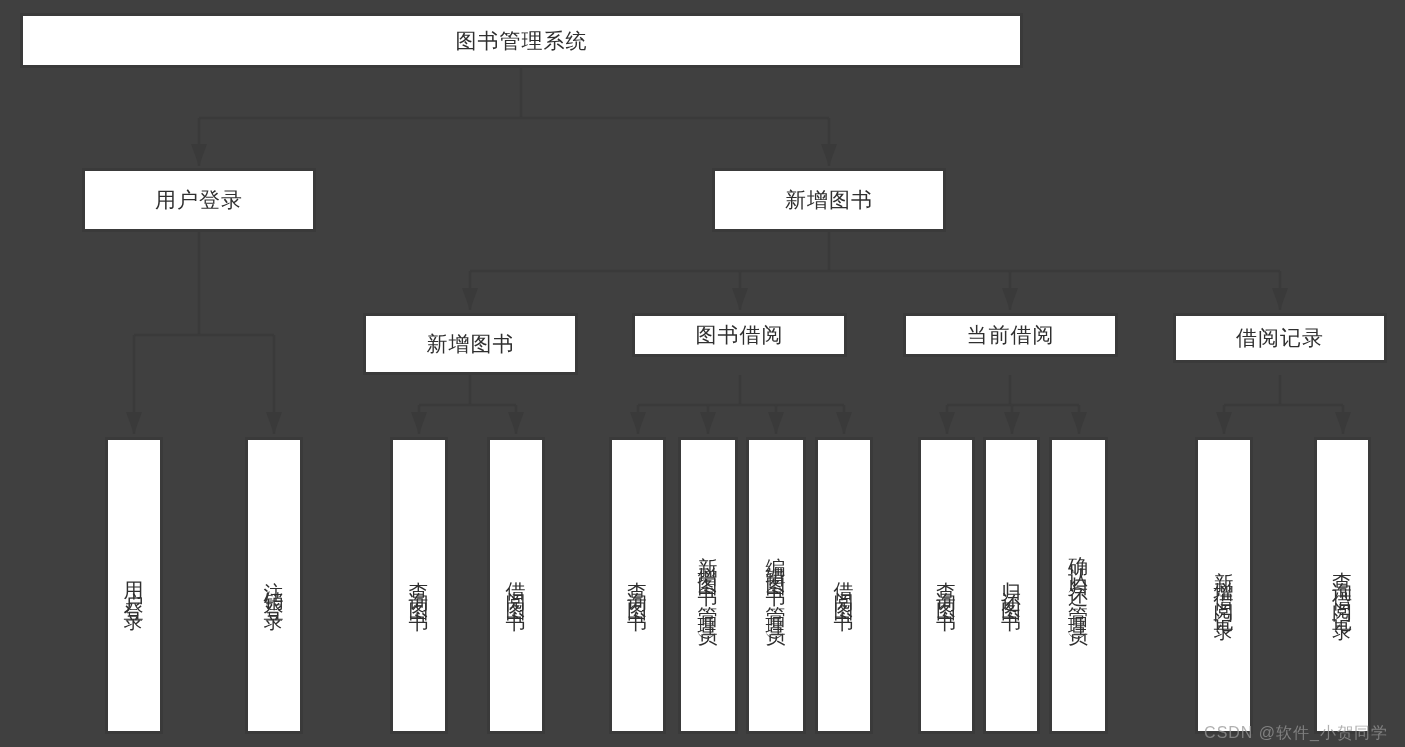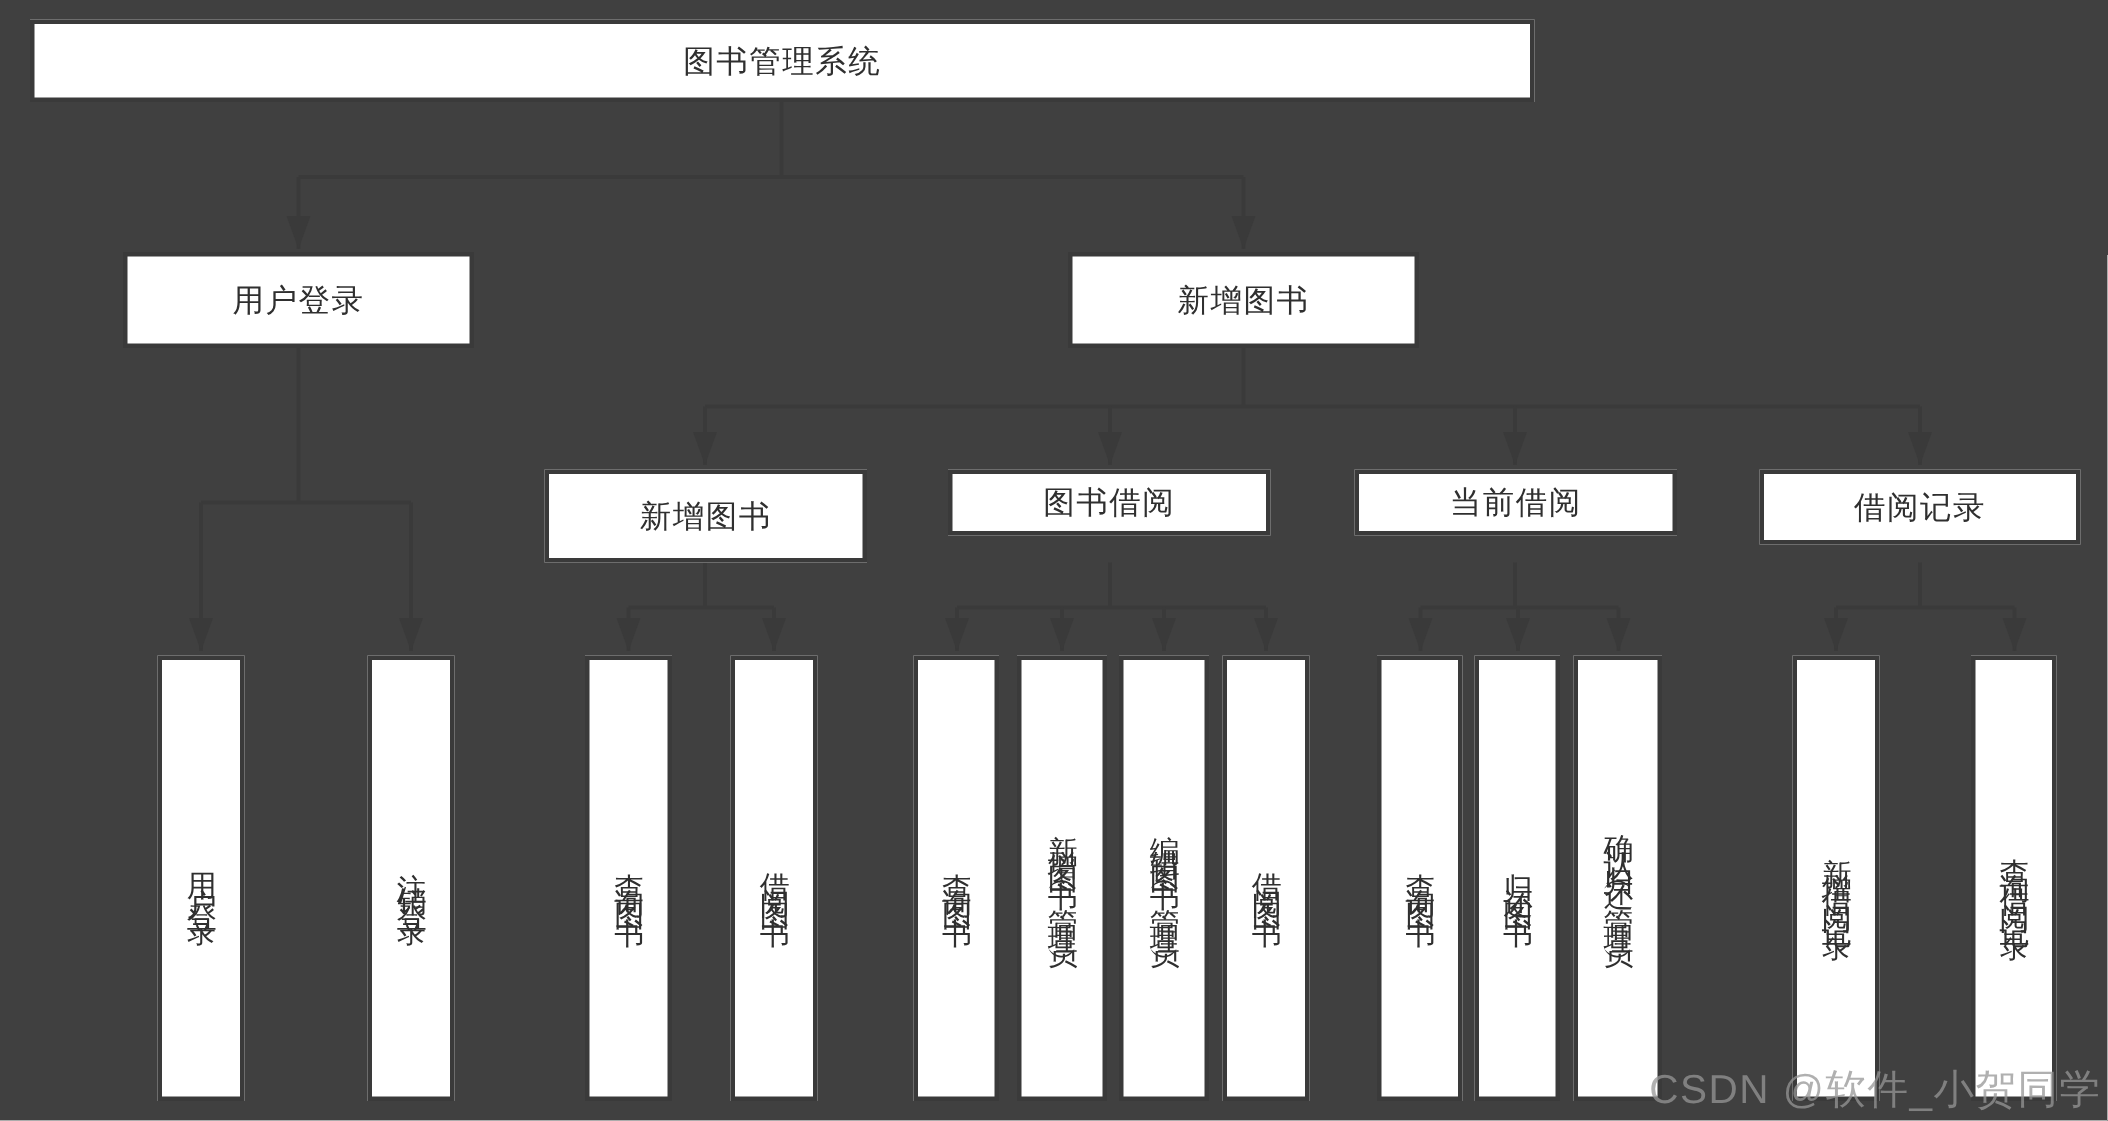--- a/index.html
+++ b/index.html
@@ -48,23 +48,23 @@
     writing-mode: vertical-rl;
     text-orientation: mixed;
     color: #2f2f2f;
     font-size: 20px;
     letter-spacing: 10px;
     line-height: 1.1;
     white-space: nowrap;
   }
   .watermark {
     position: absolute;
-    right: 4px;
+    right: 17px;
     bottom: 3px;
-    font-size: 27px;
+    font-size: 16px;
     color: rgba(150, 150, 150, 0.75);
     letter-spacing: 1px;
     z-index: 3;
     pointer-events: none;
   }
 </style>
 </head>
 <body>
 
 <div id="canvas">

